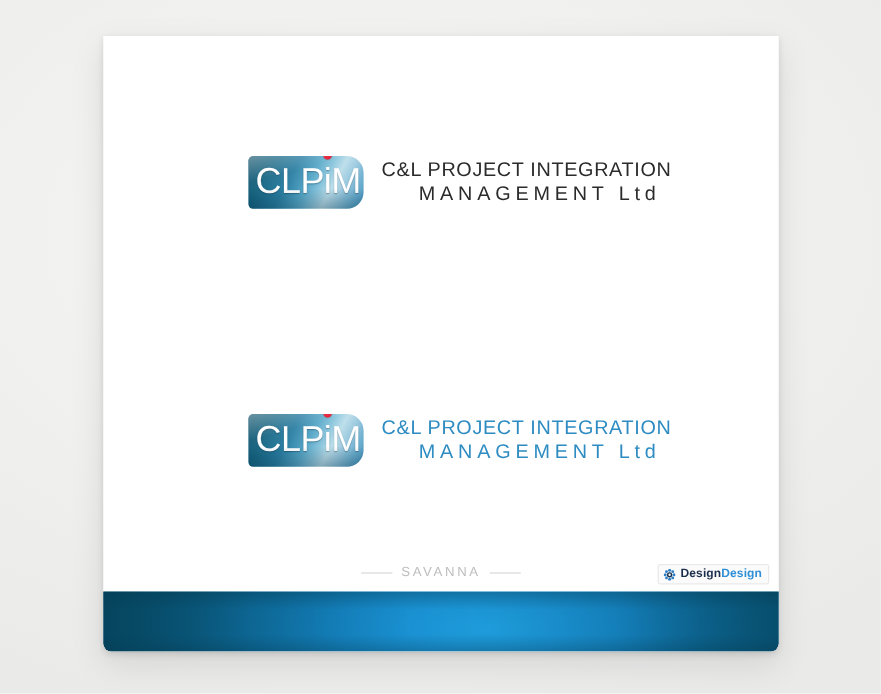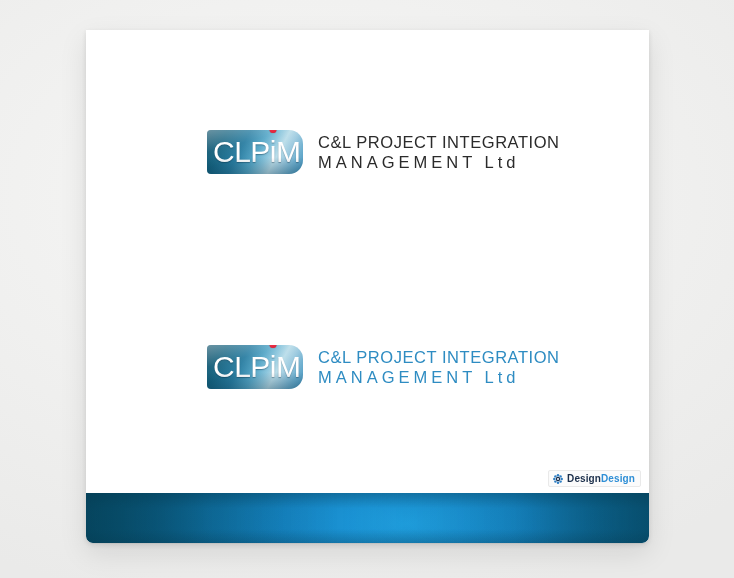--- a/index.html
+++ b/index.html
@@ -121,20 +121,21 @@
     letter-spacing: 0.55px;
     white-space: nowrap;
   }
   .logo-text .line2 {
     font-family: "Liberation Sans", sans-serif;
     font-size: 16.5px;
     font-weight: 400;
     letter-spacing: 4.0px;
     white-space: nowrap;
     margin-top: 4px;
+    margin-left: 31px;
   }
   #logo-row-primary .logo-text .line1,
   #logo-row-primary .logo-text .line2 { color: #2b2b2b; }
   #logo-row-alt .logo-text .line1,
   #logo-row-alt .logo-text .line2 { color: #2e8cc2; }
 
   
   #designer-credit {
     position: absolute;
     left: 0;
@@ -244,20 +245,25 @@
           <span>M</span>
         </span>
       <span class="sheen"></span>
     </div>
     <div class="logo-text">
       <div class="line1">C&amp;L PROJECT INTEGRATION</div>
       <div class="line2">MANAGEMENT Ltd</div>
     </div>
   </div>
 
+  <div id="designer-credit">
+    <span class="rule"></span>
+    <span class="name">SAVANNA</span>
+    <span class="rule"></span>
+  </div>
 
   <div id="designcrowd-watermark">
     <svg class="dc-glyph" viewBox="0 0 20 20">
       <g fill="#2f7fc4">
         <circle cx="10" cy="2.6" r="2.5"></circle>
         <circle cx="10" cy="17.4" r="2.5"></circle>
         <circle cx="2.6" cy="10" r="2.5"></circle>
         <circle cx="17.4" cy="10" r="2.5"></circle>
         <circle cx="4.8" cy="4.8" r="2.4"></circle>
         <circle cx="15.2" cy="4.8" r="2.4"></circle>

